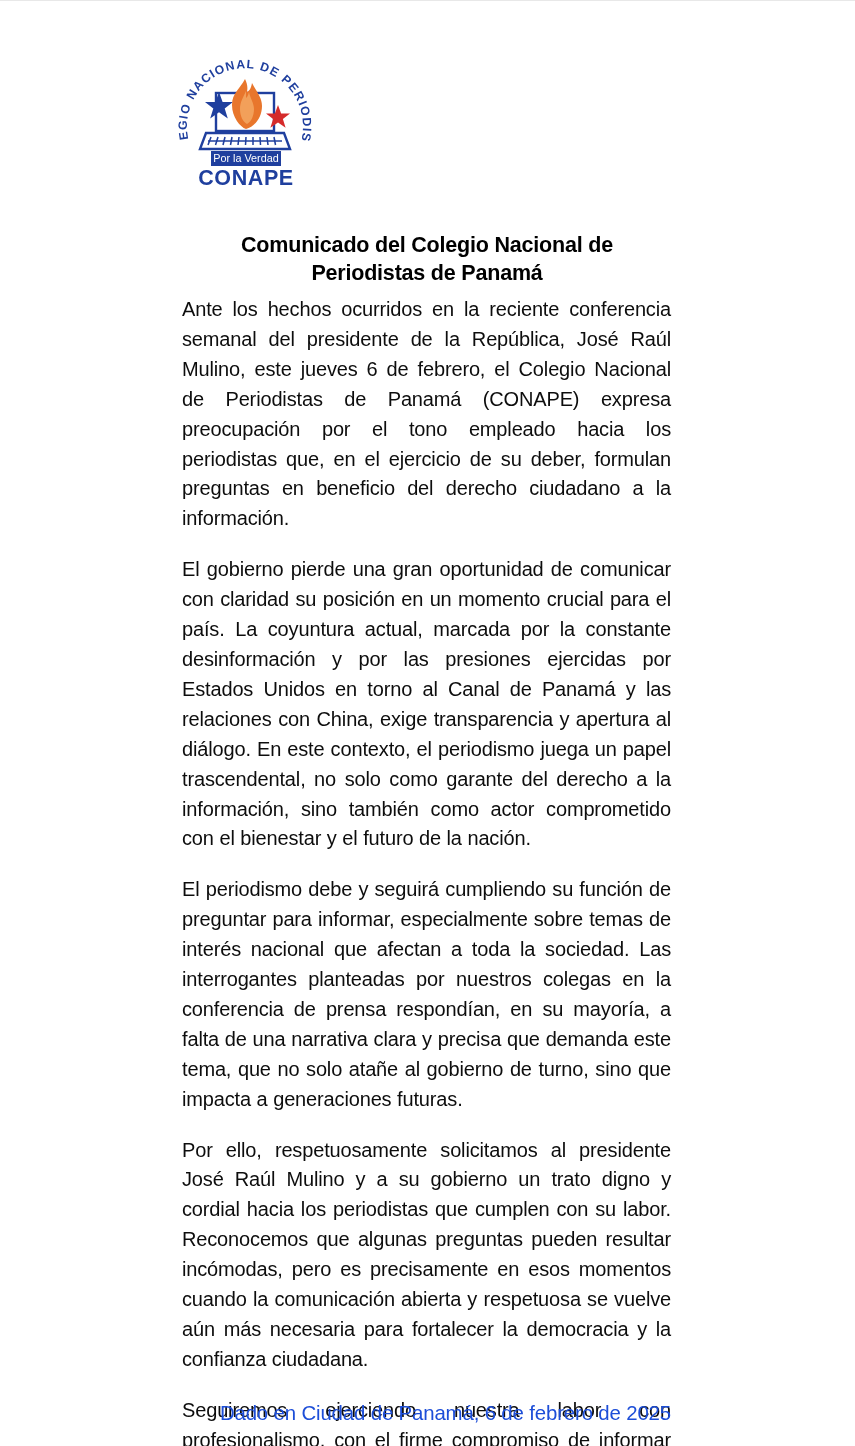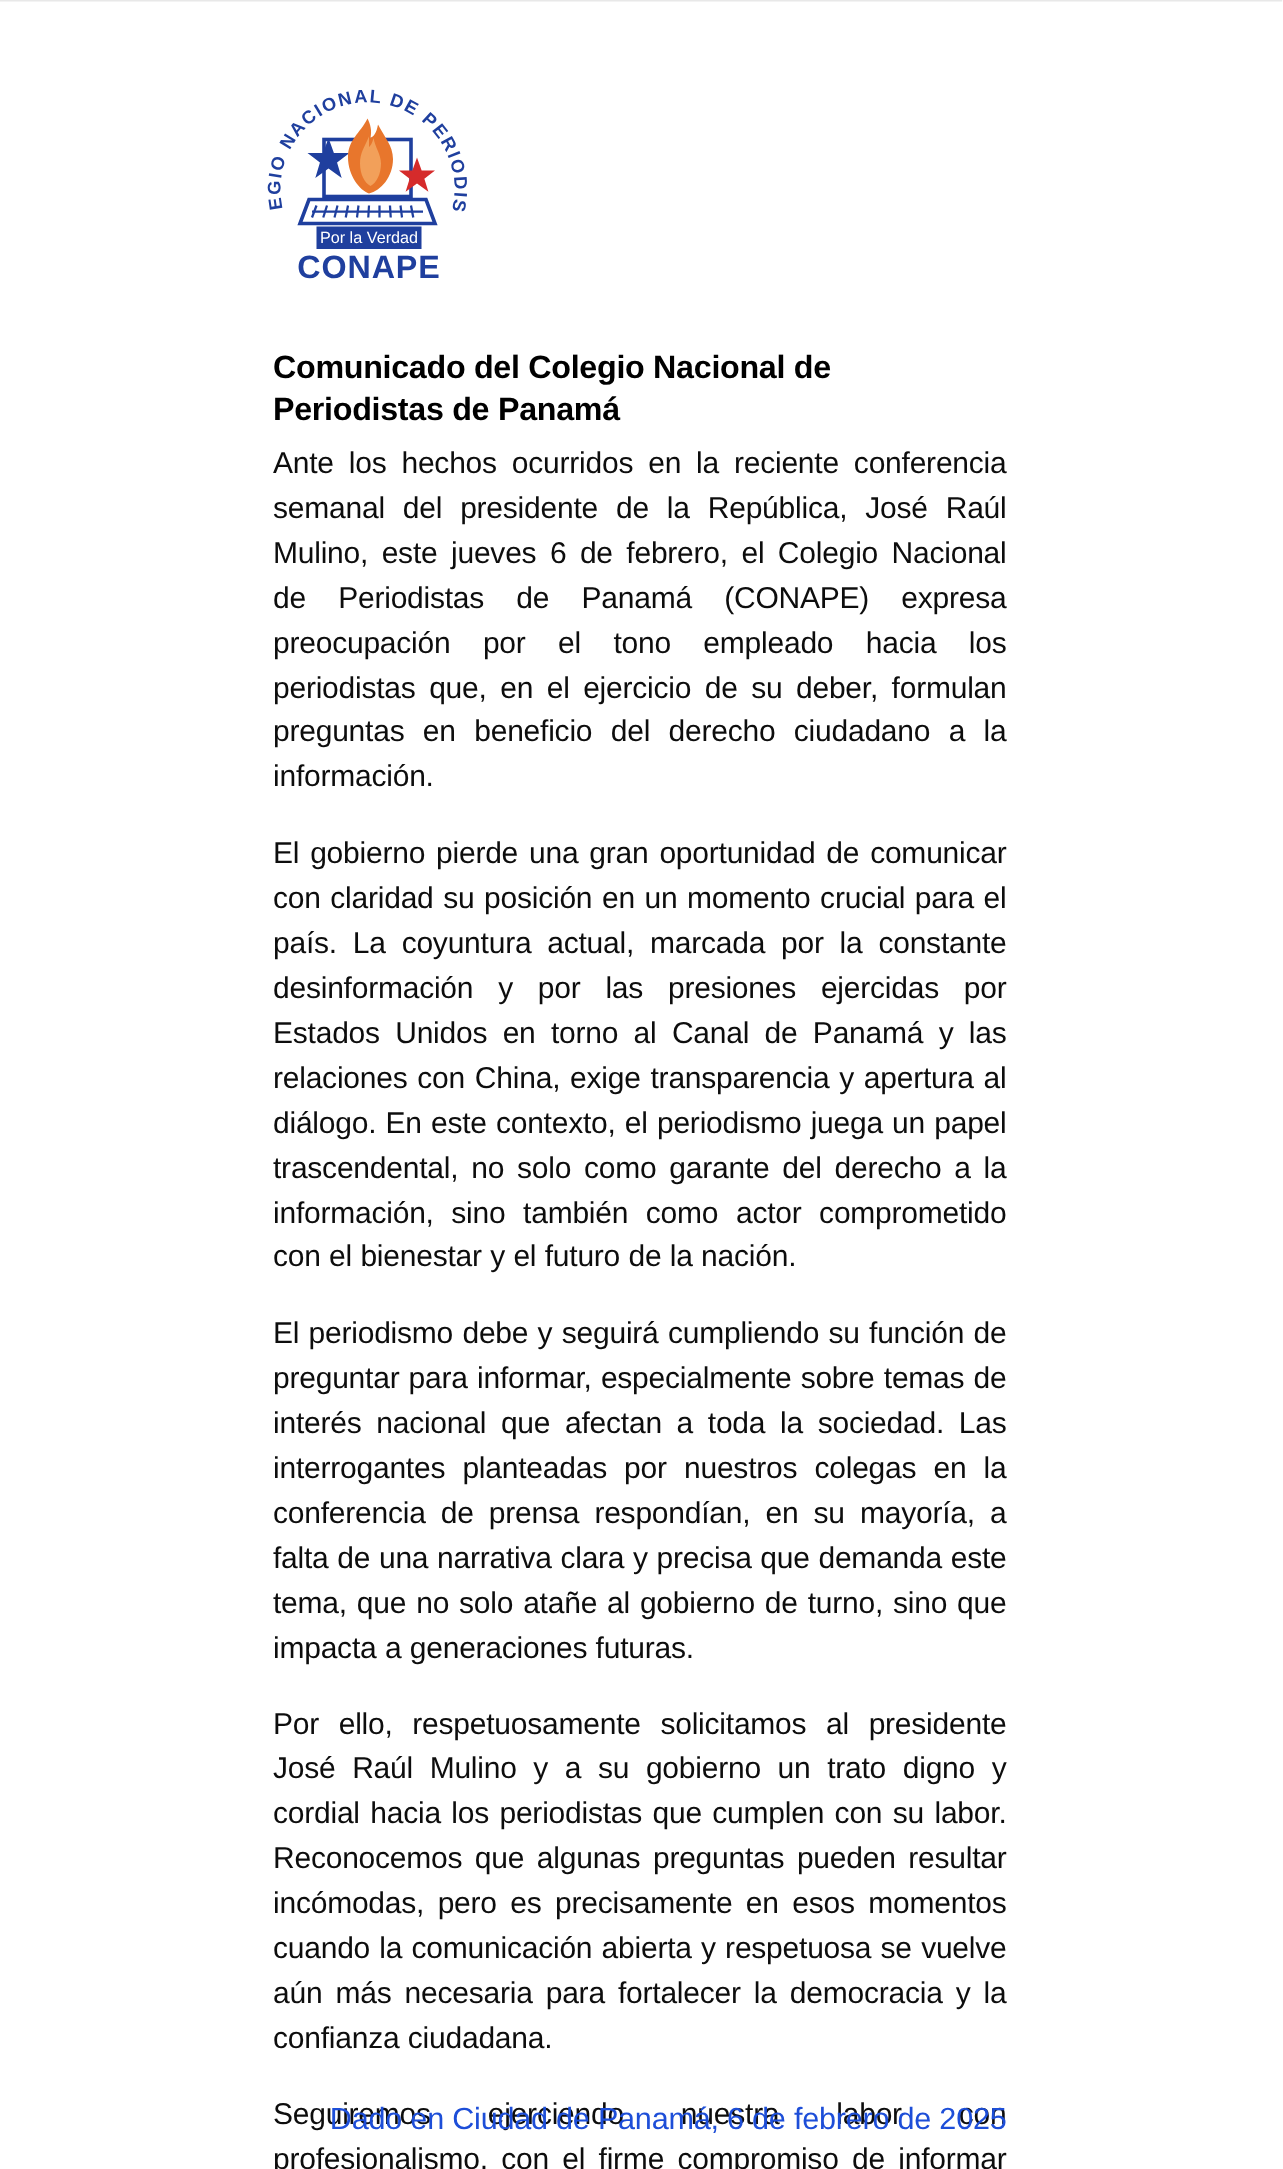--- a/index.html
+++ b/index.html
@@ -36,20 +36,21 @@
     width: 150px;
     height: 145px;
   }
 
   
   .doc-title {
     position: absolute;
     left: 182px;
     top: 216px;
     width: 490px;
+    text-align: center;
     font-weight: bold;
     font-size: 21.5px;
     line-height: 28px;
     letter-spacing: -0.2px;
     color: #000000;
   }
 
   
   .body-copy {
     position: absolute;

